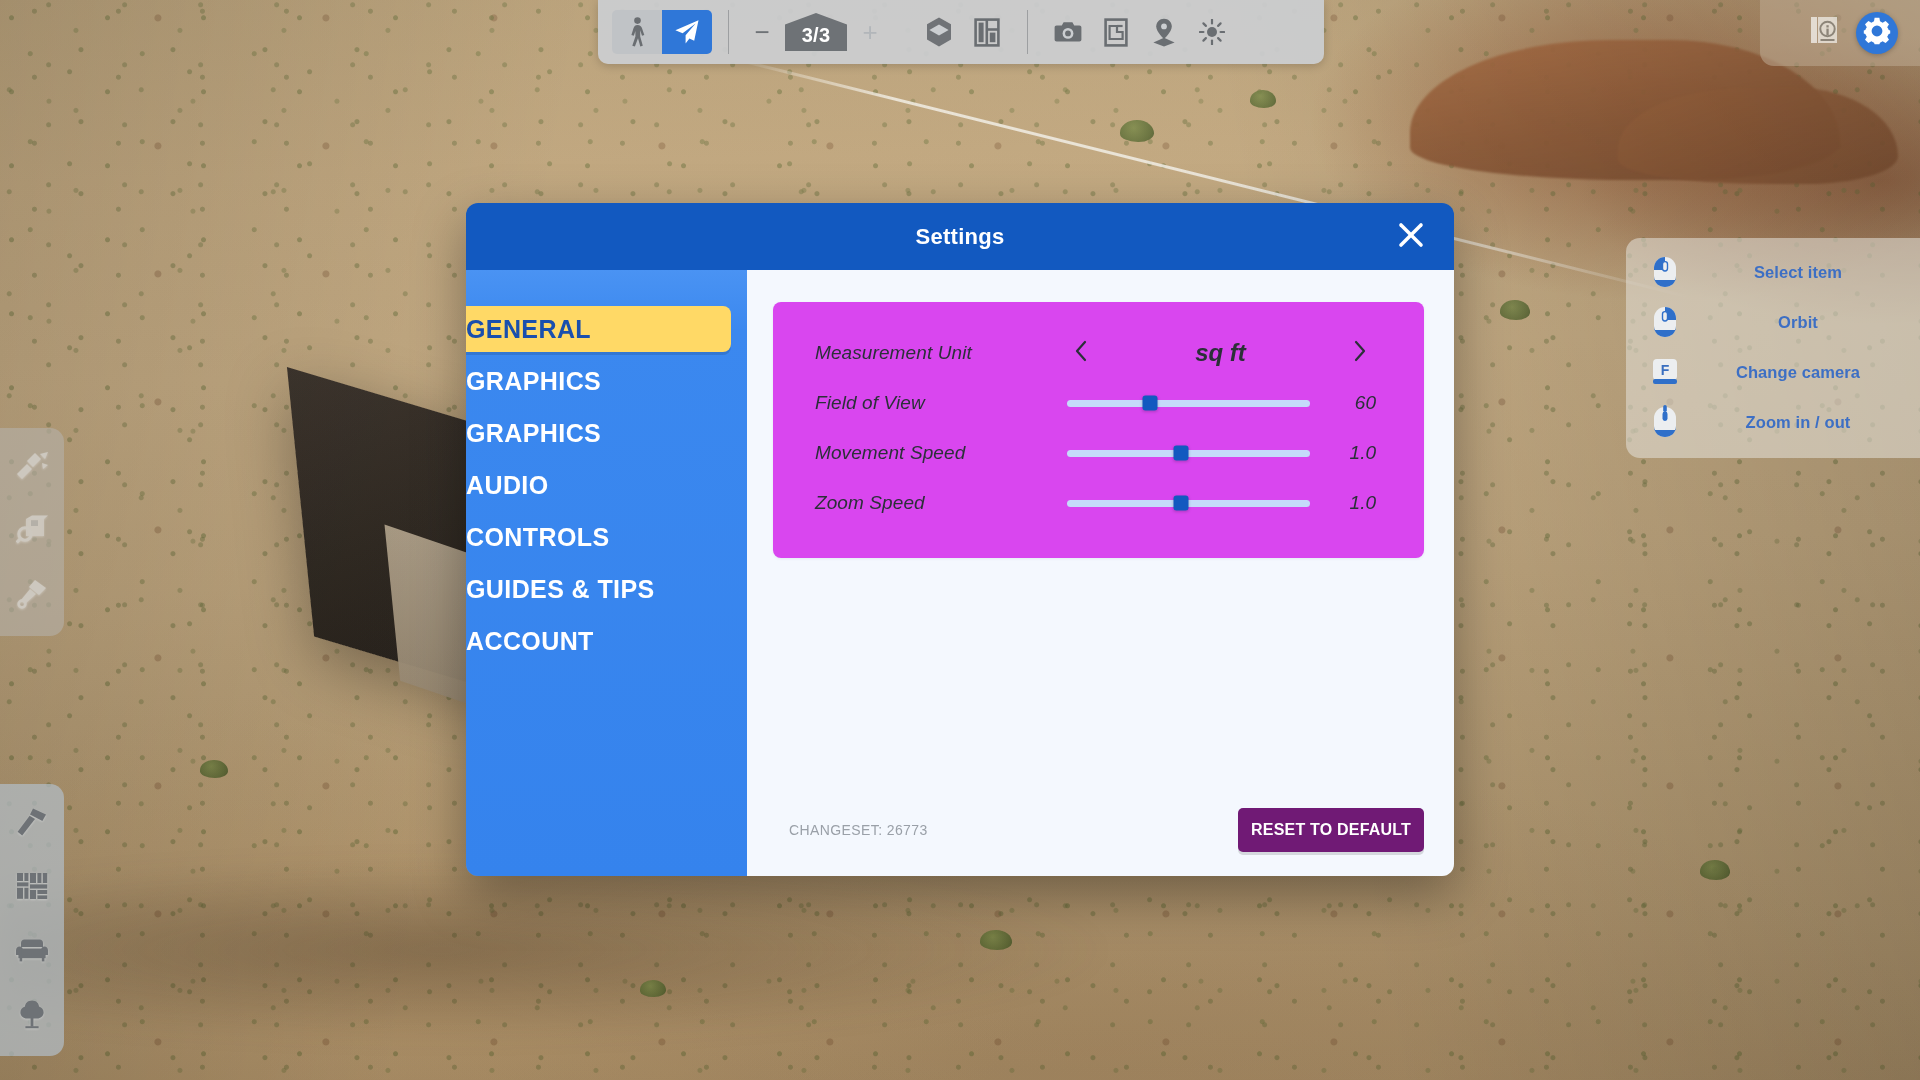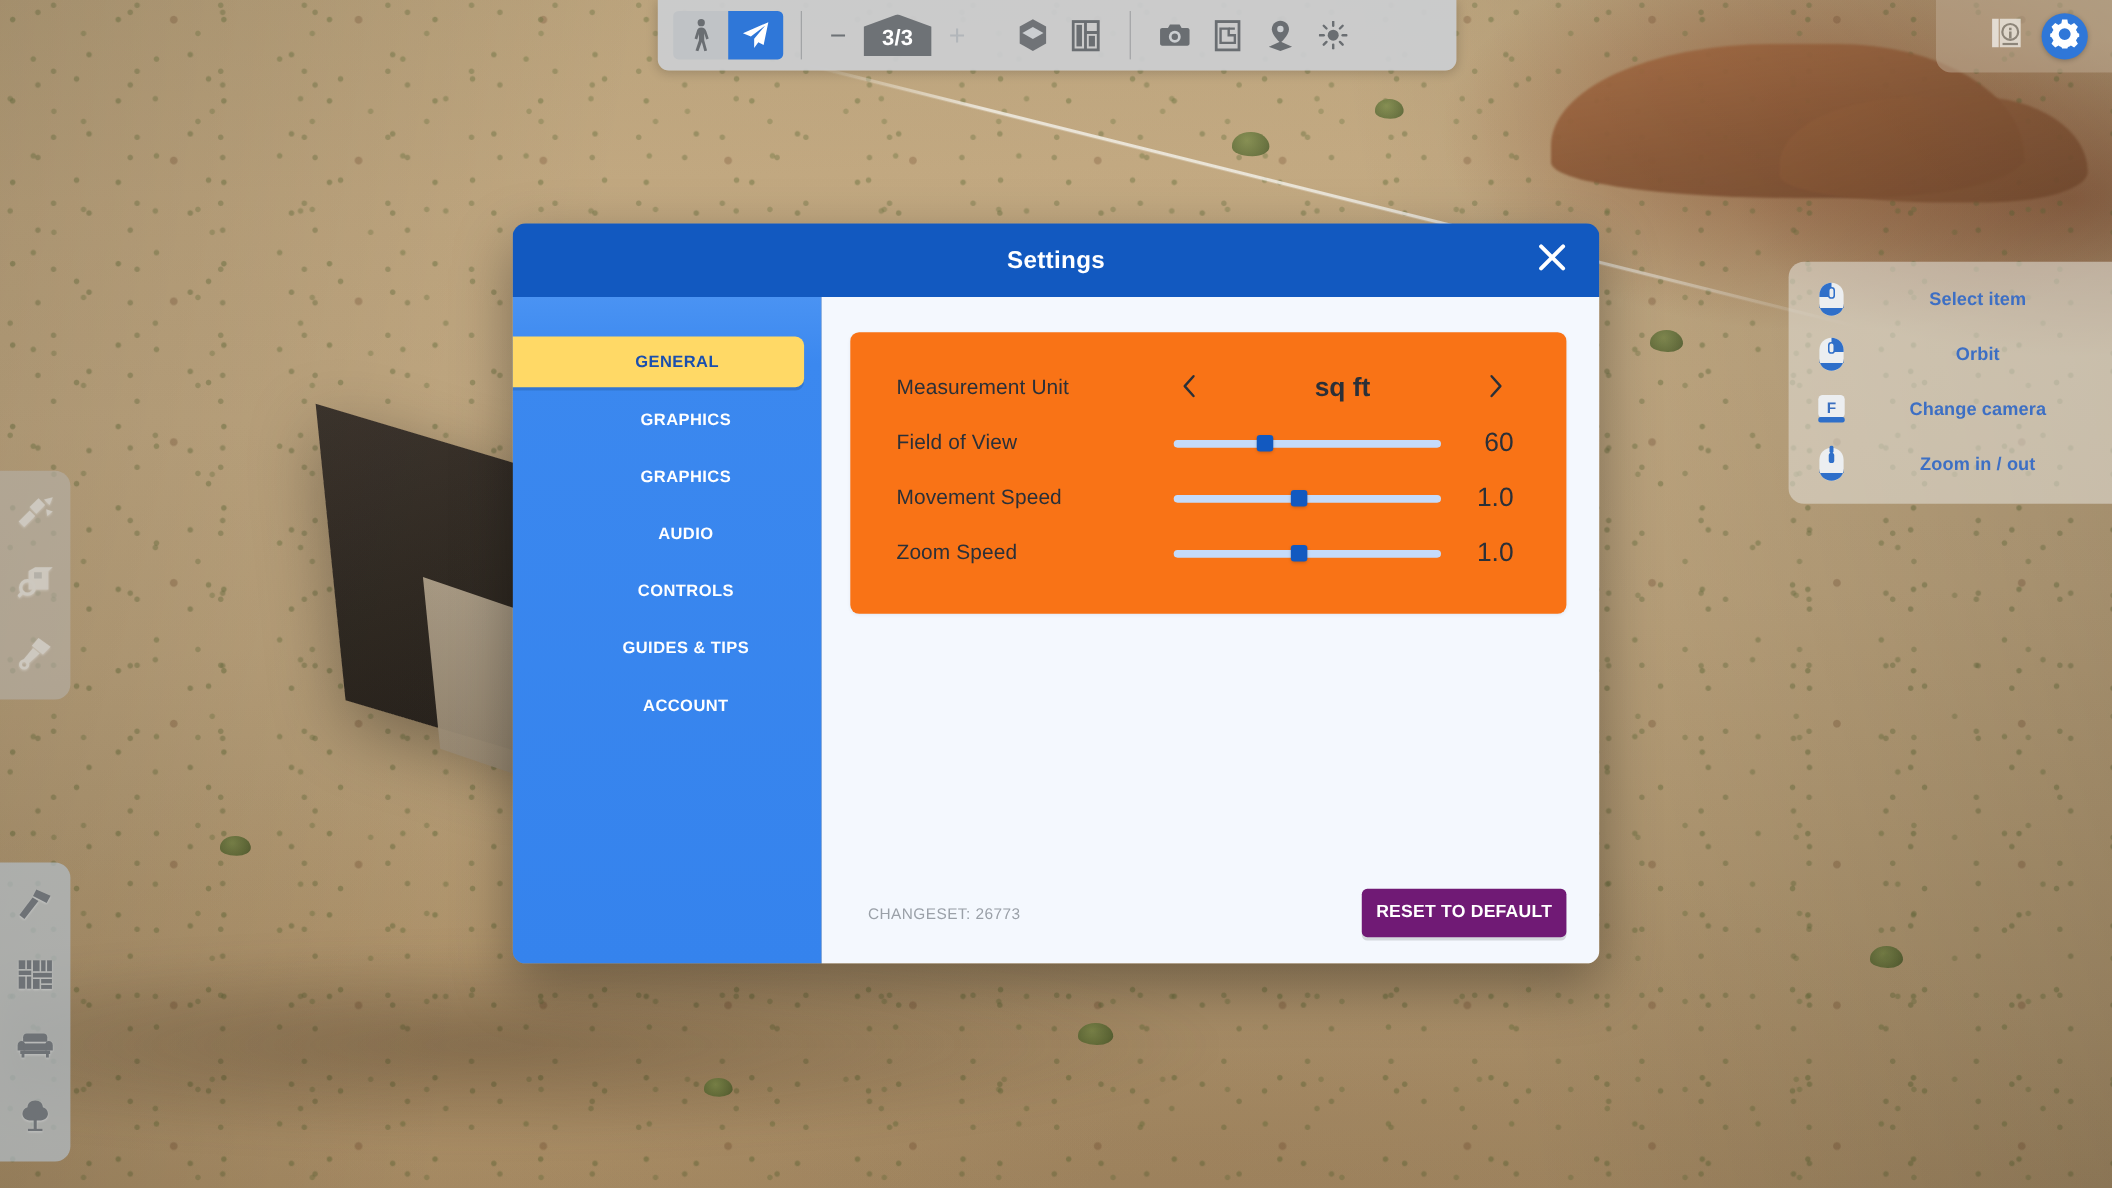--- a/index.html
+++ b/index.html
@@ -310,49 +310,48 @@
     background: linear-gradient(180deg, #4a93f3 0%, #3b88ef 10%, #3583ed 100%);
     padding-top: 36px;
     display: flex;
     flex-direction: column;
     gap: 6px;
   }
   .nav-item {
     height: 46px;
     display: flex;
     align-items: center;
-    justify-content: center;
     color: #ffffff;
-    font-size: 15px;
+    font-size: 25px;
     font-weight: bold;
     letter-spacing: .4px;
     cursor: pointer;
     margin: 0 0 0 0;
-    padding-left: 34px;
   }
   .nav-item.active {
     background: #ffd966;
     color: #1a4fae;
     border-radius: 0 8px 8px 0;
     margin-right: 16px;
     box-shadow: 0 3px 0 rgba(0,0,0,.12);
   }
 
   
   #modal-content {
     flex: 1;
     background: #f4f8fe;
     position: relative;
     padding: 32px 30px 0 26px;
   }
   #settings-card {
-    background: #f97316;
+    background: #d946ef;
     border-radius: 8px;
     padding: 26px 48px 30px 42px;
     box-shadow: 0 1px 3px rgba(20,60,120,.07);
+    font-style: italic;
   }
   .setting-row {
     display: flex;
     align-items: center;
     height: 50px;
   }
   .setting-label {
     width: 250px;
     color: #2b3038;
     font-size: 19px;
@@ -407,21 +406,21 @@
     border-radius: 3px;
     transform: translate(-50%, -50%);
     cursor: pointer;
     box-shadow: 0 1px 3px rgba(0,0,0,.18);
   }
   .slider-value {
     width: 66px;
     text-align: right;
     padding-left: 26px;
     color: #2b3038;
-    font-size: 24px;
+    font-size: 19px;
   }
 
   
   #modal-footer {
     position: absolute;
     left: 26px; right: 30px;
     bottom: 24px;
     display: flex;
     align-items: center;
     justify-content: space-between;

